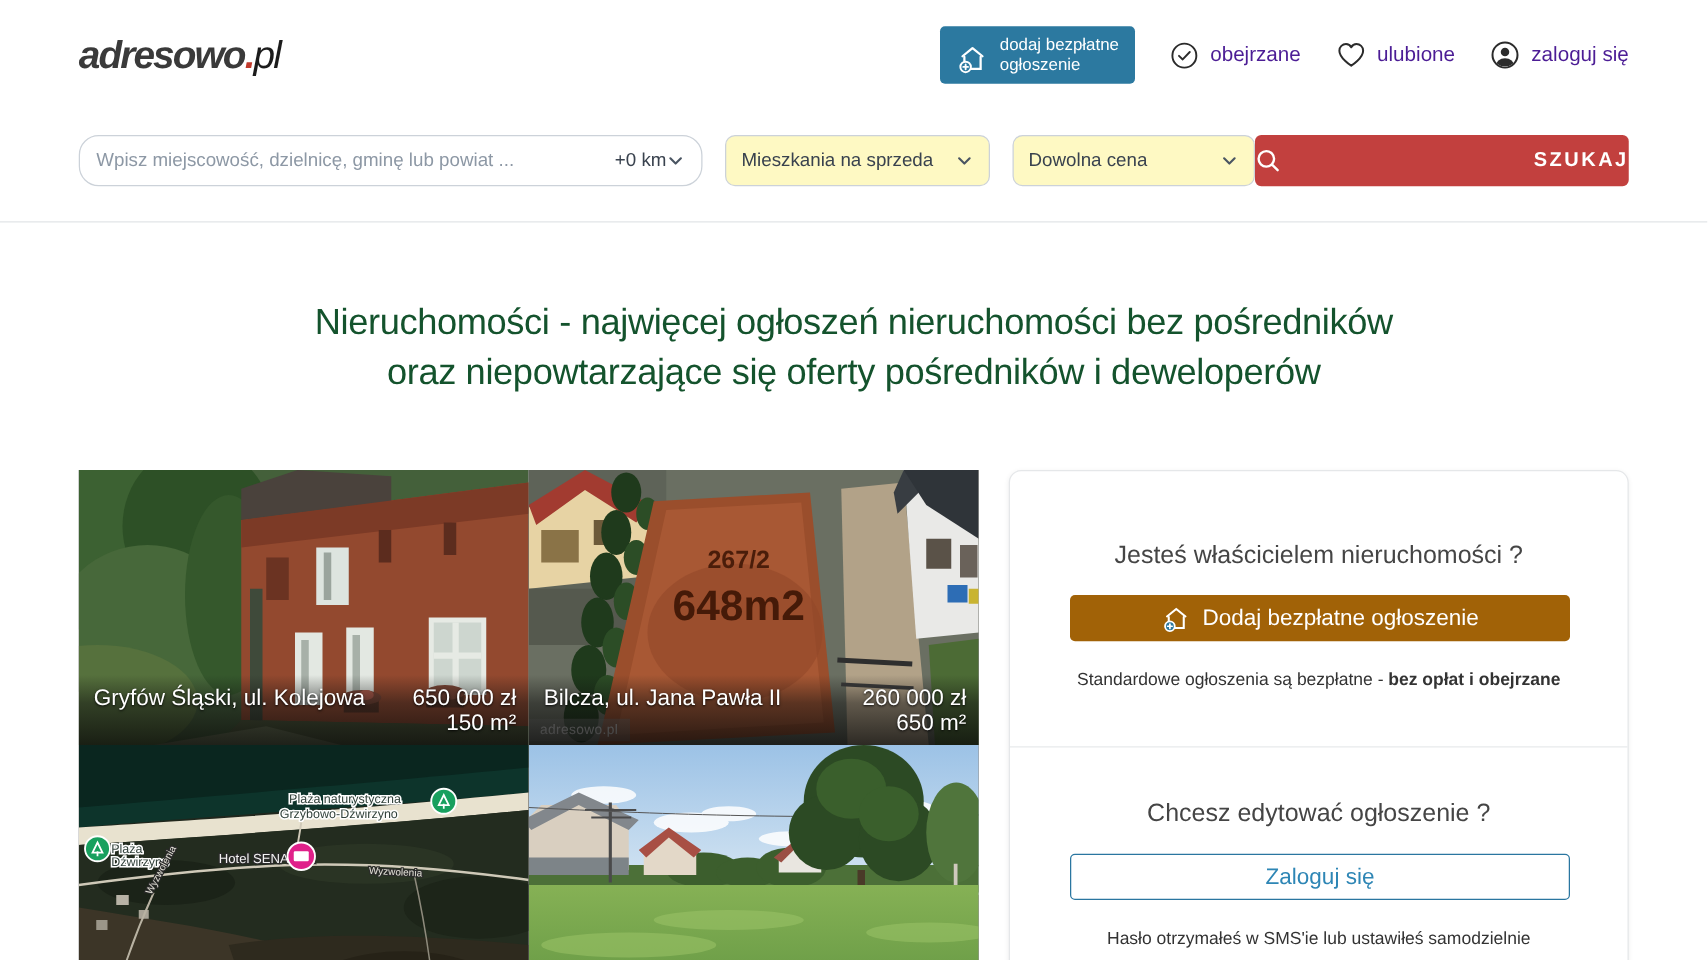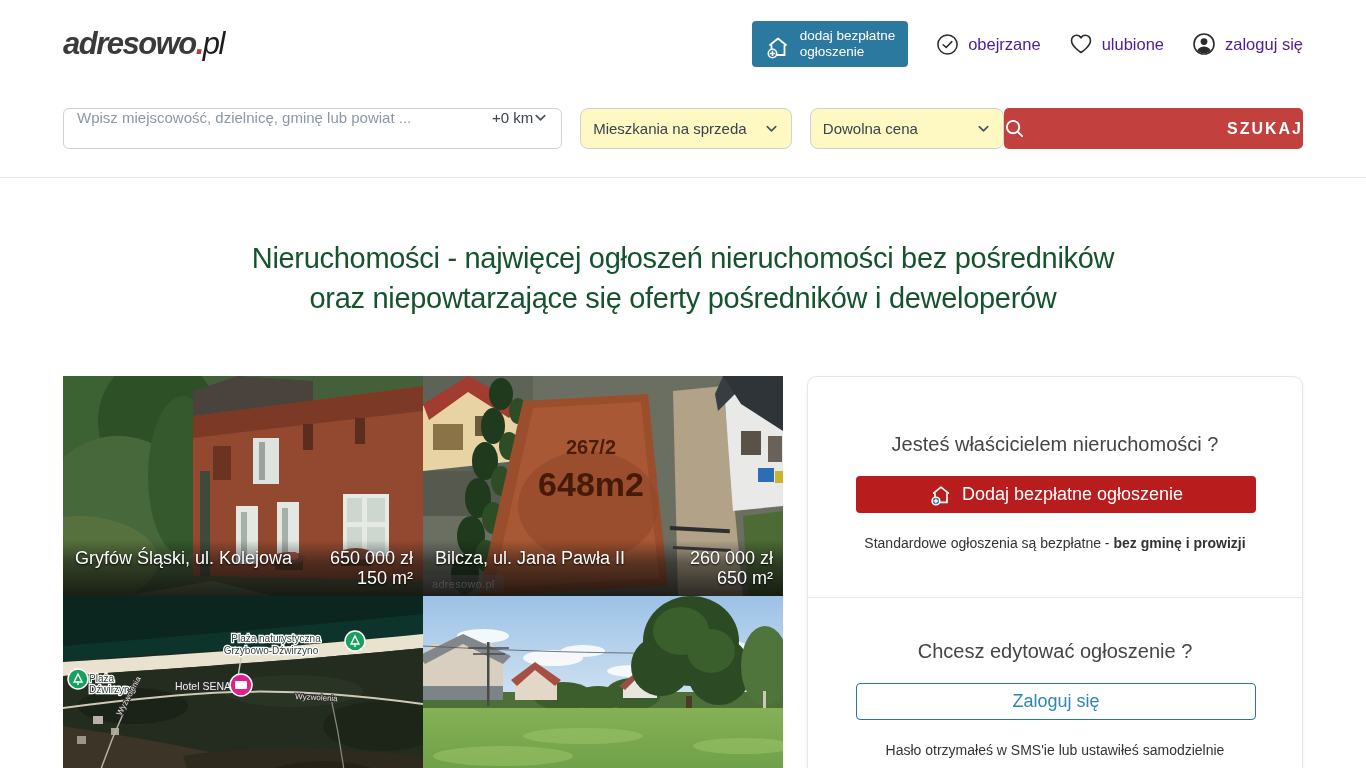--- a/index.html
+++ b/index.html
@@ -16,22 +16,22 @@
   .top-right { display:flex; align-items:center; gap:28px; }
   .add-btn { display:flex; align-items:flex-end; gap:9px; background:#2c79a0; color:#fff;
     border:none; border-radius:4px; padding:7px 13px; cursor:pointer; text-align:left; }
   .add-btn .lines { font-size:13.5px; line-height:16px; font-family:"Liberation Sans", sans-serif; }
   .top-link { display:flex; align-items:center; gap:9px; font-size:16.5px; color:#4c1d95; cursor:pointer; }
   .icon { display:inline-flex; flex:none; }
 
   
   .search-row { display:flex; align-items:flex-start; padding:20px 63px 28px 63px;
     border-bottom:1px solid #e2e5e8; }
-  .loc-box { width:500px; height:41px; border:1px solid #ccd2d9; border-radius:6px;
-    display:flex; align-items:flex-start; padding:0 13px; background:#fff; }
+  .loc-box { width:500px; height:41px; border:1px solid #ccd2d9; border-radius:16px;
+    display:flex; align-items:center; padding:0 13px; background:#fff; }
   .loc-box input { flex:1; border:none; outline:none; font-size:15px; color:#333;
     font-family:"Liberation Sans", sans-serif; min-width:0; }
   .loc-box input::placeholder { color:#8d98a5; opacity:1; }
   .radius { display:flex; align-items:center; gap:0; font-size:15px; color:#39424e;
     white-space:nowrap; cursor:pointer; padding-left:8px; }
   .select-box { height:41px; border:1px solid #ccd2d9; border-radius:8px; background:#fef9c3;
     display:flex; align-items:center; justify-content:space-between; padding:0 12px;
     font-size:15px; color:#39424e; cursor:pointer; white-space:nowrap; overflow:hidden; }
   .sel-cat { width:212px; margin-left:18px; }
   .sel-price { width:194px; margin-left:18px; }
@@ -62,21 +62,21 @@
 
   
   .sidebar { width:496px; margin-left:24px; border:1px solid #e5e7e9; border-radius:10px;
     box-shadow:0 1px 4px rgba(0,0,0,.06); background:#fff; height:430px; }
   .side-sec { text-align:center; padding:56px 48px 46px 48px; }
   .side-sec.second { border-top:1px solid #e8eaec; padding-top:42px; }
   .side-h { font-size:20px; font-weight:400; color:#454545; }
   .side-btn { margin:20px auto 0 auto; width:400px; height:37px; border-radius:4px;
     display:flex; align-items:center; justify-content:center; gap:9px; font-size:18px;
     cursor:pointer; font-family:"Liberation Sans", sans-serif; }
-  .side-btn.blue { background:#b91c1c; border:none; color:#fff;justify-content:center; }
+  .side-btn.blue { background:#a16207; border:none; color:#fff;justify-content:center; }
   .side-btn.outline { background:#fff; border:1px solid #2a76a0; color:#2e86b5; }
   .side-note { margin-top:22px; font-size:14px; color:#333; }
   .side-note b { font-weight:bold; }
 
   
   text { font-family:"Liberation Sans", sans-serif; }
 </style>
 </head>
 <body>
 
@@ -417,21 +417,21 @@
           <svg width="24" height="24" viewBox="0 0 26 26" fill="none">
             <path d="M5 11 L13 4.5 L21 11" stroke="#fff" stroke-width="1.8" stroke-linecap="round" stroke-linejoin="round"></path>
             <path d="M6.5 11.5 V21 H19.5 V11.5" stroke="#fff" stroke-width="1.8" stroke-linecap="round" fill="none"></path>
             <circle cx="7.5" cy="19.5" r="4.2" fill="#2c79a0" stroke="#fff" stroke-width="1.6"></circle>
             <path d="M7.5 17.6 V21.4 M5.6 19.5 H9.4" stroke="#fff" stroke-width="1.5" stroke-linecap="round"></path>
           </svg>
         </span>
         <span>Dodaj bezpłatne ogłoszenie</span>
       </button>
       <div class="side-note">
-        <span>Standardowe ogłoszenia są bezpłatne - </span><b>bez gminę i prowizji</b>
+        <span>Standardowe ogłoszenia są bezpłatne - </span><b>bez opłat i obejrzane</b>
       </div>
     </div>
     <div class="side-sec second">
       <div class="side-h">Chcesz edytować ogłoszenie ?</div>
       <button class="side-btn outline">
         <span>Zaloguj się</span>
       </button>
       <div class="side-note">Hasło otrzymałeś w SMS'ie lub ustawiłeś samodzielnie</div>
     </div>
   </aside>

